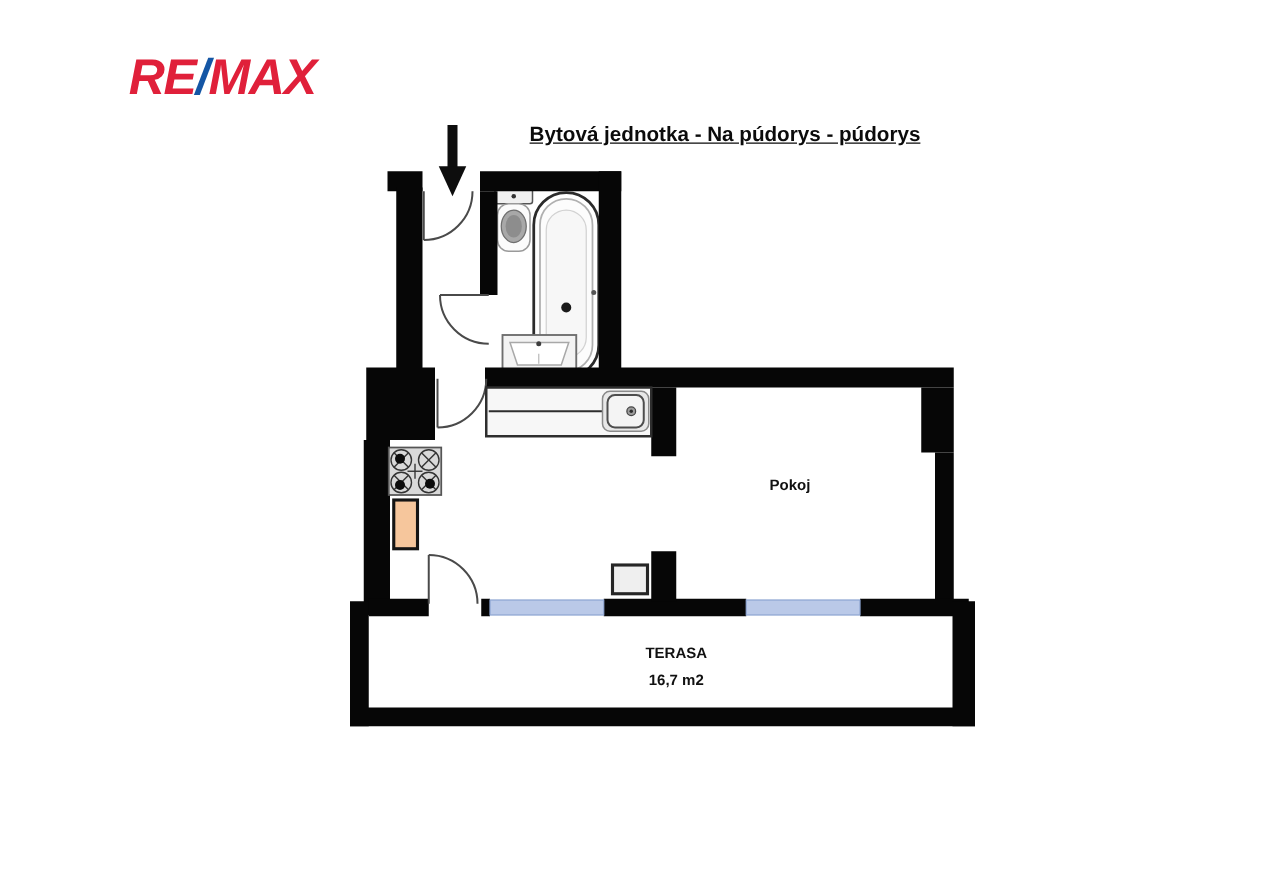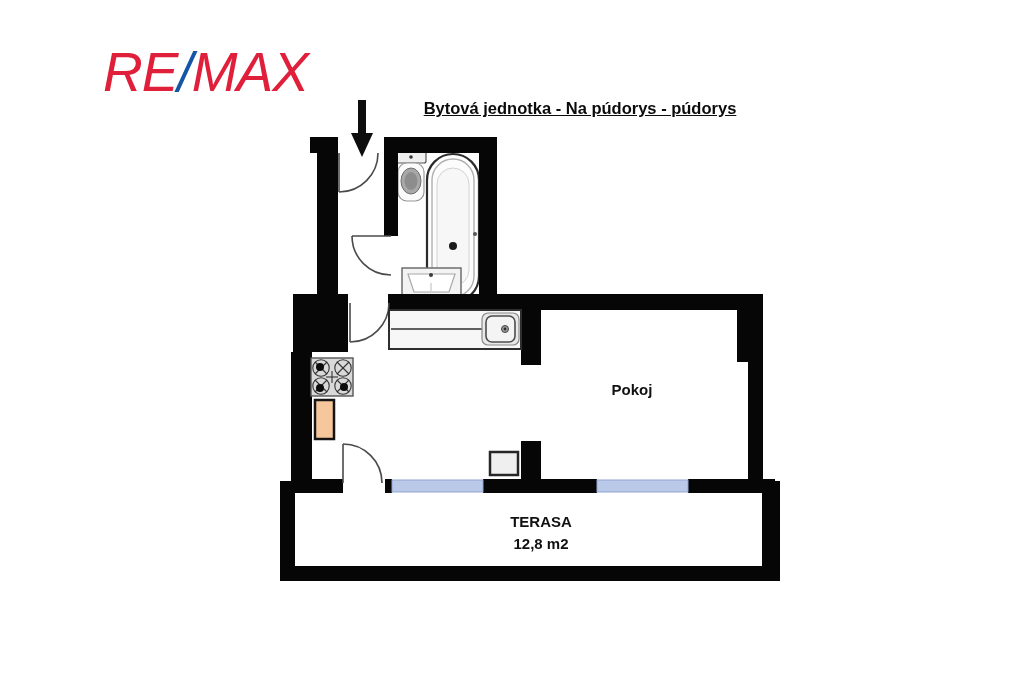--- a/index.html
+++ b/index.html
@@ -1,22 +1,22 @@
 <!DOCTYPE html>
 <html><head>
 <meta charset="utf-8">
 <style>
   html,body{margin:0;padding:0;background:#fff;}
   .page{position:relative;width:1024px;height:696px;background:#ffffff;overflow:hidden;
         font-family:"Liberation Sans", sans-serif;}
-  .logo{position:absolute;left:103px;top:40px;font-size:55px;font-weight:normal;
+  .logo{position:absolute;left:103px;top:40px;font-size:40px;font-weight:bold;
         font-style:italic;letter-spacing:-1px;white-space:nowrap;}
   .title{position:absolute;left:400px;top:99px;width:360px;text-align:center;
          font-size:16.5px;font-weight:bold;color:#0b0b0b;text-decoration:underline;}
-  .lbl{position:absolute;font-weight:bold;color:#111;font-size:15px;text-align:center;}
+  .lbl{position:absolute;font-weight:bold;color:#111;font-size:12px;text-align:center;}
   .lbl-pokoj{left:572px;top:381px;width:120px;}
   .lbl-terasa{left:461px;top:511px;width:160px;line-height:22px;}
   svg{position:absolute;left:0;top:0;}
   .doorline{stroke:#4a4a4a;stroke-width:1.6;fill:none;}
 </style>
 </head>
 <body>
 
 <div class="page">
 
@@ -135,15 +135,15 @@
 
     <g fill="#0d0d0d">
       <rect x="358" y="100" width="8" height="35"></rect>
       <polygon points="351,133 373,133 362,157"></polygon>
     </g>
   </svg>
 
   <div class="lbl lbl-pokoj">Pokoj</div>
   <div class="lbl lbl-terasa">
     <div>TERASA</div>
-    <div>12,8 m2</div>
+    <div>16,7 m2</div>
   </div>
 </div>
 
 </body></html>

